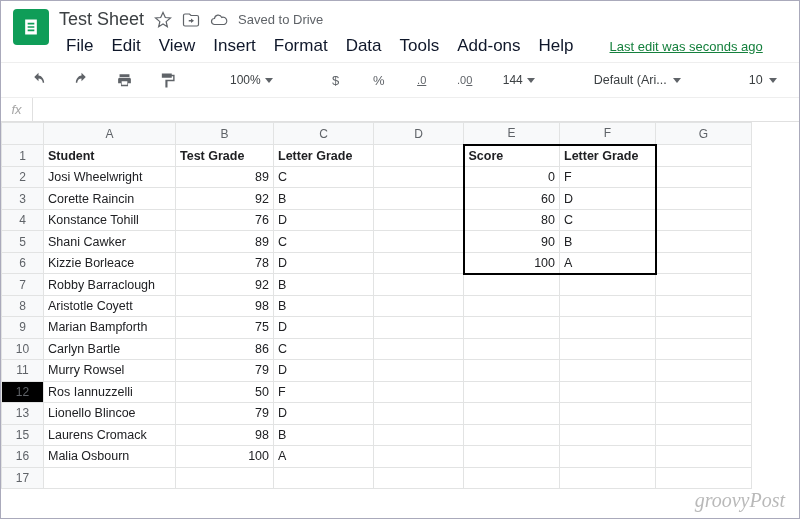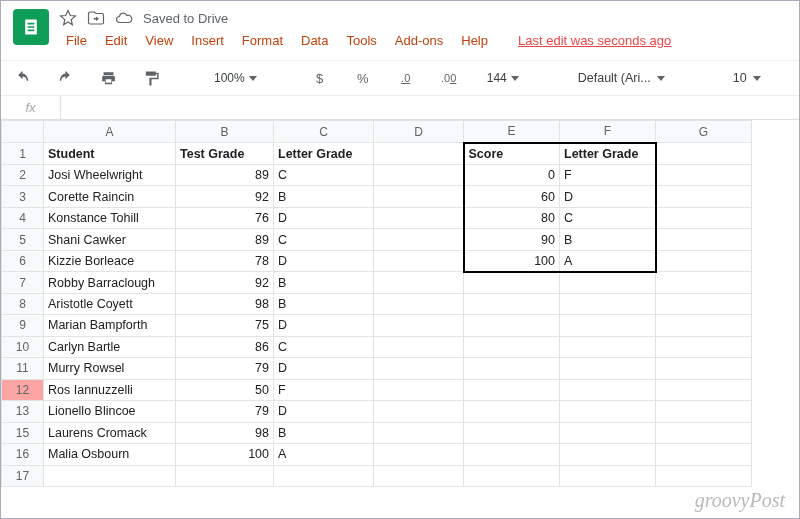--- a/index.html
+++ b/index.html
@@ -10,52 +10,52 @@
   .titlebar { display:flex; align-items:flex-start; padding:8px 12px 0 12px; gap:10px; }
   .app-logo { width:36px; height:36px; background:#0f9d58; border-radius:4px; display:flex; align-items:center; justify-content:center; color:#fff; }
   .app-logo svg { width:20px; height:20px; fill:#fff; }
   .title-col { display:flex; flex-direction:column; gap:2px; flex:1; }
   .title-row { display:flex; align-items:center; gap:10px; }
   .doc-title { font-size:18px; color:#3c4043; }
   .title-icon { color:#5f6368; display:flex; align-items:center; }
   .title-icon svg { width:18px; height:18px; fill:#5f6368; }
   .saved { color:#5f6368; font-size:13px; }
   .menubar { display:flex; gap:4px; align-items:center; }
-  .menu-item { padding:4px 7px; font-size:13px; color:#c2410c; border-radius:3px; cursor:pointer; }
-  .last-edit { color:#ef4444; text-decoration:underline; margin-left:19px; font-size:13px; cursor:pointer; }
-
-  
-  .toolbar { border-top:1px solid #eee; border-bottom:1px solid #eee; margin-top:8px; padding:5px 10px; display:flex; align-items:center; gap:21px; color:#5f6368; }
+  .menu-item { padding:4px 7px; font-size:17px; color:#0f172a; border-radius:3px; cursor:pointer; }
+  .last-edit { color:#15803d; text-decoration:underline; margin-left:25px; font-size:13px; cursor:pointer; }
+
+  
+  .toolbar { border-top:1px solid #eee; border-bottom:1px solid #eee; margin-top:2px; padding:5px 26px; display:flex; align-items:center; gap:21px; color:#5f6368; }
   .tb-sep { width:1px; height:20px; background:#e0e0e0; margin:0 2px; }
   .tb-btn { min-width:22px; height:24px; display:flex; align-items:center; justify-content:center; border-radius:3px; cursor:pointer; padding:0 2px; color:#5f6368; }
   .tb-btn svg { width:17px; height:17px; fill:#5f6368; }
   .tb-drop { display:flex; align-items:center; gap:4px; padding:0 6px; height:24px; border-radius:3px; font-size:12px; color:#3c4043; cursor:pointer; }
   .caret { width:0; height:0; border-left:4px solid transparent; border-right:4px solid transparent; border-top:5px solid #5f6368; }
   .font-sel { border:1px solid transparent; padding:2px 6px; display:flex; gap:6px; min-width:110px; font-size:12.5px; }
   .size-sel { display:flex; align-items:center; gap:6px; font-size:12.5px; }
   .bold { font-weight:bold; font-size:14px; color:#5f6368; }
   .ital { font-style:italic; font-weight:bold; font-size:14px; font-family:Georgia,serif; color:#5f6368; }
   .strike { text-decoration:line-through; font-size:14px; color:#5f6368; }
   .text-color { display:flex; flex-direction:column; align-items:center; gap:0; }
   .text-color .A { font-size:13px; line-height:12px; color:#202124; font-weight:500;}
   .text-color .bar { width:16px; height:3px; background:#000; }
 
   
   .fx-bar { display:flex; align-items:center; border-bottom:1px solid #e0e0e0; height:24px; }
-  .fx-label { width:60px; text-align:center; font-style:italic; color:#a6a6a6; font-size:13px; border-right:1px solid #e0e0e0; height:100%; display:flex; align-items:center; justify-content:center; }
+  .fx-label { width:32px; text-align:center; font-style:italic; color:#a6a6a6; font-size:13px; border-right:1px solid #e0e0e0; height:100%; display:flex; align-items:center; justify-content:center; }
   .fx-input { flex:1; padding:0 6px; font-size:13px; color:#3c4043; }
 
   
   .sheet { display:flex; height:calc(100% - 150px); overflow:hidden; }
   table { border-collapse:collapse; table-layout:fixed; }
   th, td { border:1px solid #e2e3e3; font-size:12.5px; padding:0 4px; height:21px; overflow:hidden; white-space:nowrap; }
   .corner { width:42px; height:22px; background:#f8f9fa; border:1px solid #e2e3e3; }
   .col-head { background:#f8f9fa; text-align:center; font-weight:normal; color:#5f6368; height:22px; font-size:12px; }
   .row-head { background:#f8f9fa; text-align:center; font-weight:normal; color:#5f6368; width:42px; font-size:12px; }
-  .row-head.sel { background:#fca5a5; }
+  .row-head.sel { background:#000000; }
   .hdr { font-weight:bold; }
   .hdr-left { font-weight:bold; text-align:left;margin-top:27px; }
   .num { text-align:right; }
   .txt { text-align:left; }
 
   
   .tb-top { border-top:2px solid #000; }
   .tb-bot { border-bottom:2px solid #000; }
   .tb-l   { border-left:2px solid #000; }
   .tb-r   { border-right:2px solid #000; }
@@ -76,20 +76,21 @@
 <div class="app">
 
   <div class="titlebar">
     <div class="app-logo">
       <svg viewBox="0 0 24 24">
           <path d="M19 3H5v18h14V3zM8 7h8v2H8V7zm0 4h8v2H8v-2zm0 4h8v2H8v-2z"></path>
         </svg>
     </div>
     <div class="title-col">
       <div class="title-row">
+        <span class="doc-title">Test Sheet</span>
         <span class="title-icon">
             <svg viewBox="0 0 24 24">
               <path d="M12 17.3 6.2 21l1.6-6.8L2 9.3l6.9-.6L12 2l3.1 6.7 6.9.6-5.8 4.9L17.8 21z" fill="none" stroke="#5f6368" stroke-width="1.6"></path>
             </svg>
           </span>
         <span class="title-icon">
             <svg viewBox="0 0 24 24">
               <path d="M10 4H4c-1 0-2 1-2 2v12c0 1 1 2 2 2h16c1 0 2-1 2-2V8c0-1-1-2-2-2h-8l-2-2z" fill="none" stroke="#5f6368" stroke-width="1.6"></path>
               <path d="M12 10l4 3-4 3v-2H9v-2h3v-2z" fill="#5f6368"></path>
             </svg>

